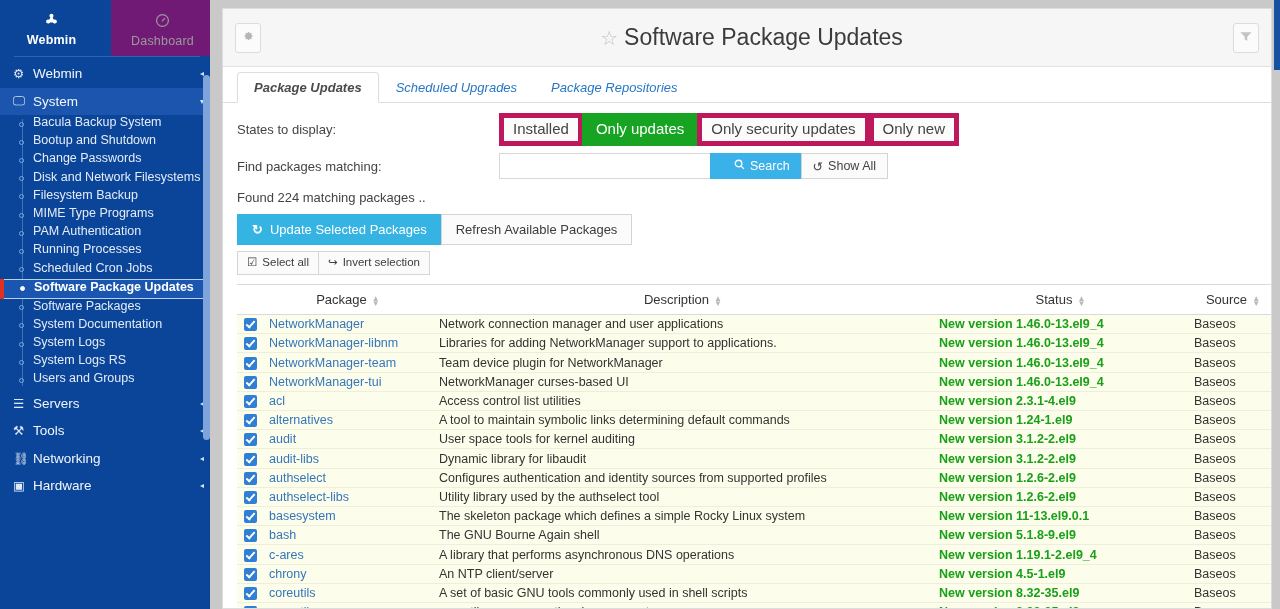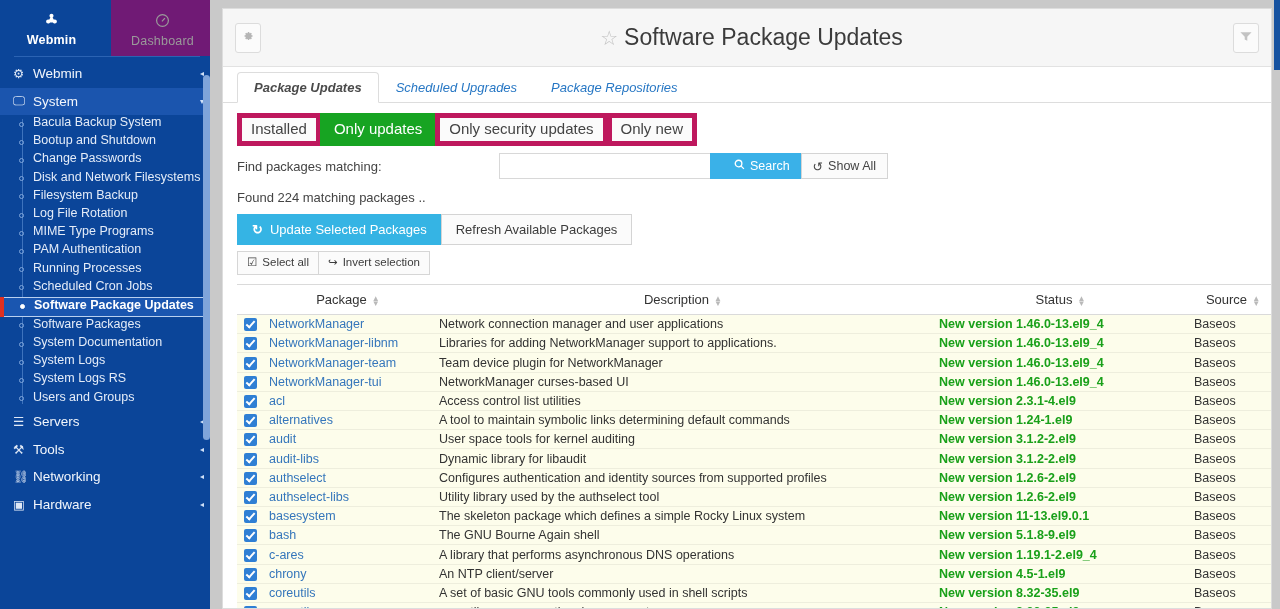--- a/index.html
+++ b/index.html
@@ -334,24 +334,20 @@
           <div class="sub-item">
             <span class="dot"></span>
             <span>Disk and Network Filesystems</span>
           </div>
           <div class="sub-item">
             <span class="dot"></span>
             <span>Filesystem Backup</span>
           </div>
           <div class="sub-item">
             <span class="dot"></span>
-            <span>Log File Rotation</span>
-          </div>
-          <div class="sub-item">
-            <span class="dot"></span>
             <span>MIME Type Programs</span>
           </div>
           <div class="sub-item">
             <span class="dot"></span>
             <span>PAM Authentication</span>
           </div>
           <div class="sub-item">
             <span class="dot"></span>
             <span>Running Processes</span>
           </div>
@@ -436,20 +432,21 @@
 
       <div id="tabs">
           <div class="tab active">Package Updates</div>
           <div class="tab">Scheduled Upgrades</div>
           <div class="tab">Package Repositories</div>
         </div>
 
       <div id="body">
 
         <div class="formrow">
+          <div class="formlbl">States to display:</div>
           <div class="btngroup" id="states-group">
               <button class="sbtn">Installed</button>
               <button class="sbtn green">Only updates</button>
               <button class="sbtn">Only security updates</button>
               <button class="sbtn">Only new</button>
             </div>
         </div>
 
         <div class="formrow">
           <div class="formlbl">Find packages matching:</div>

